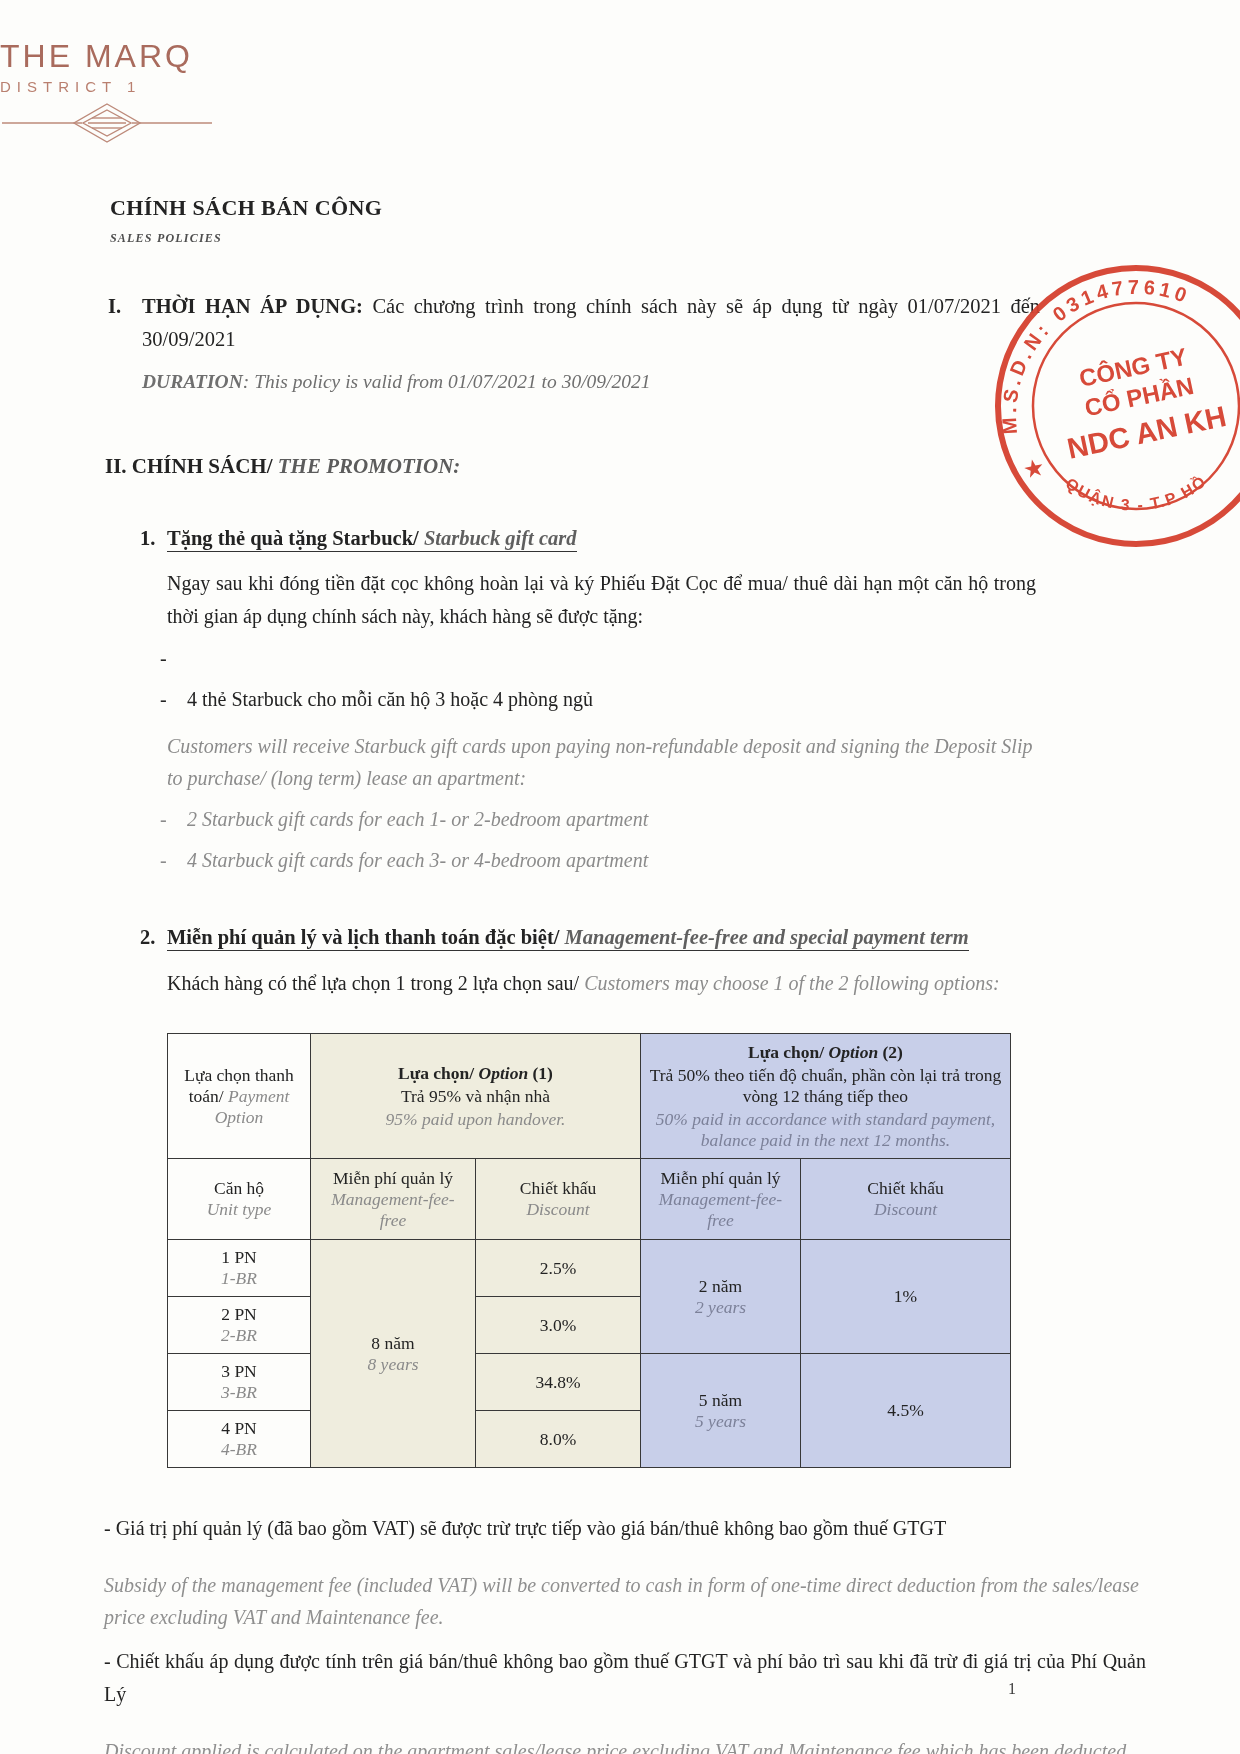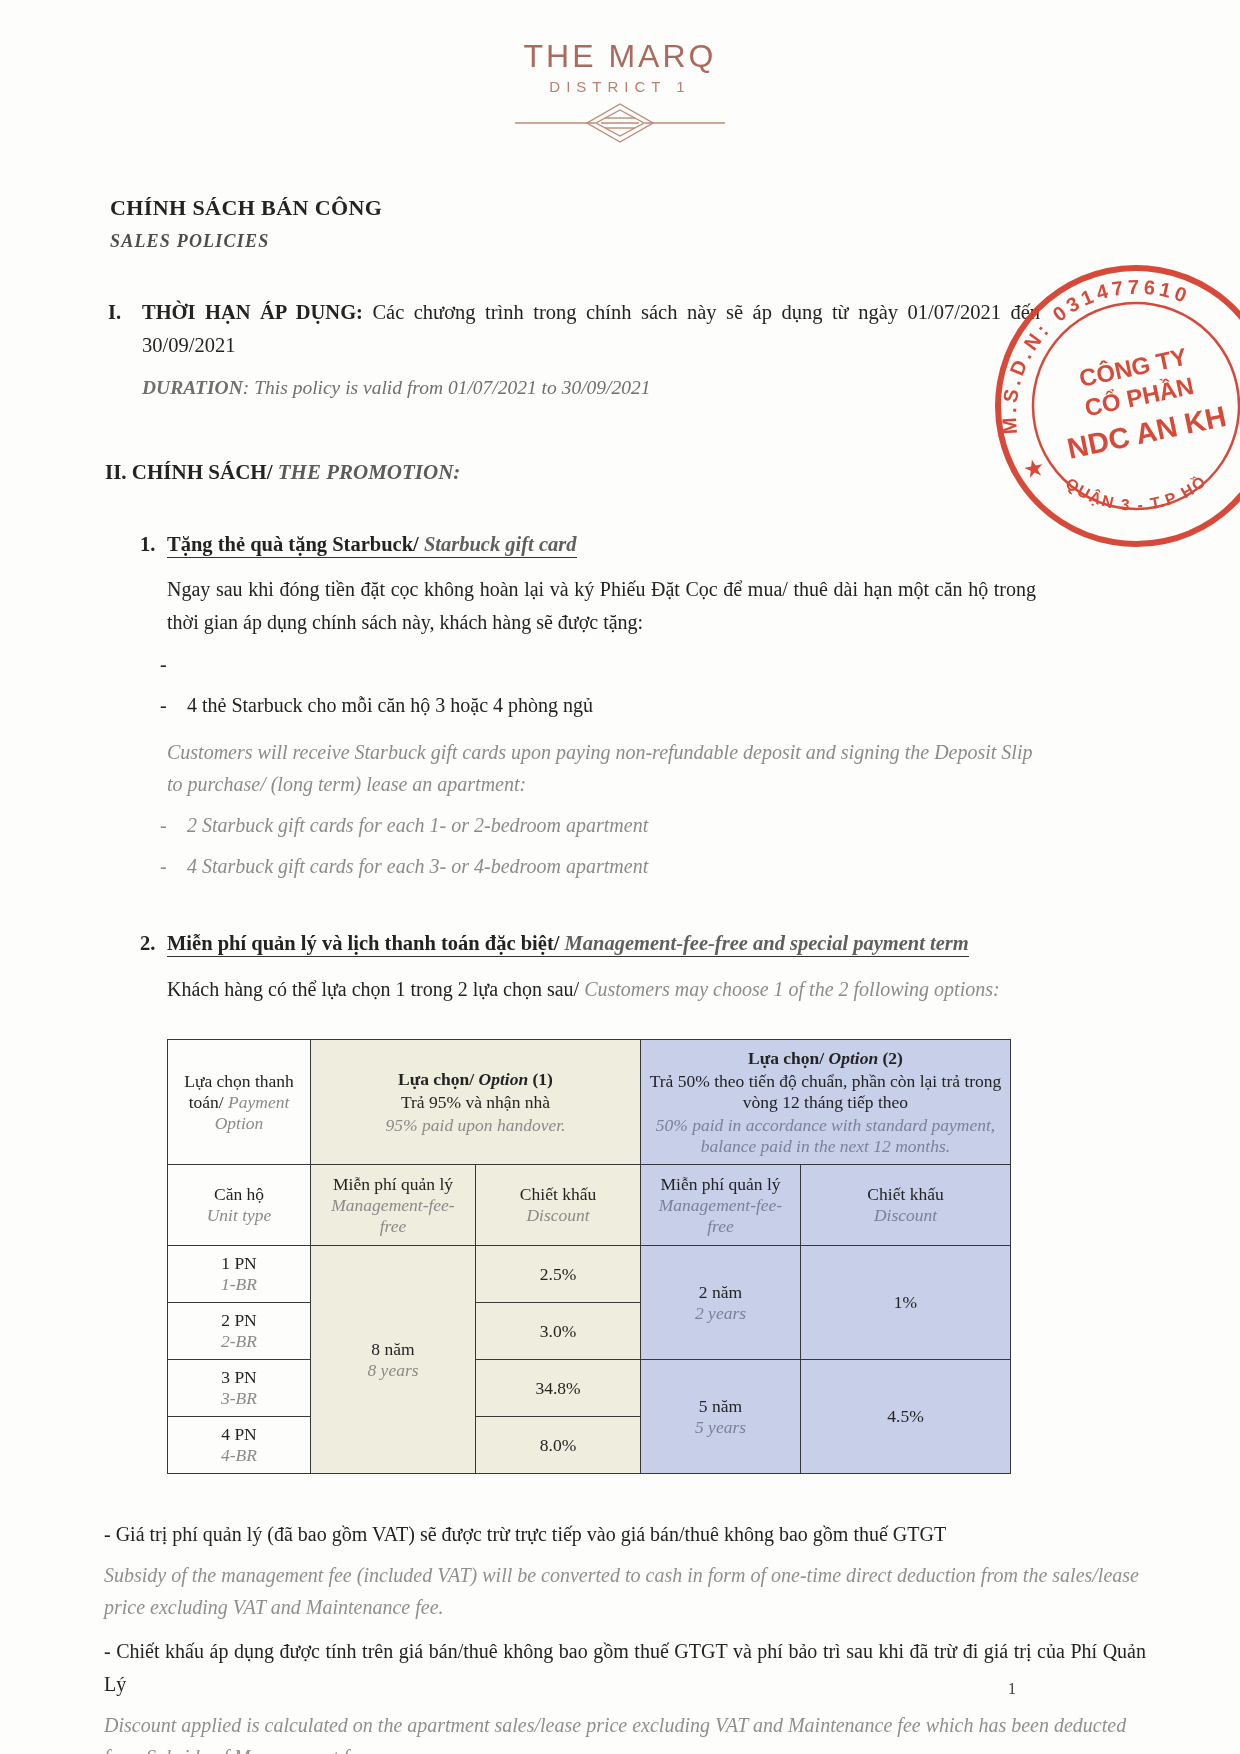--- a/index.html
+++ b/index.html
@@ -3,28 +3,28 @@
 <meta charset="utf-8">
 <style>
   html,body{margin:0;padding:0;}
   body{background:#888;}
   .page{
     position:relative; width:1240px; height:1754px; margin:0 auto;
     background:#fdfdfb; overflow:hidden;
     font-family:"Liberation Serif", serif; color:#232323;
   }
   
-  .logo{padding-top:38px; text-align:center;}
+  .logo{padding-top:38px; text-align:left;}
   .logo-title{font-family:"Liberation Sans", sans-serif; font-size:32px; letter-spacing:3px; color:#a96b5d; font-weight:400;}
   .logo-sub{font-family:Liberation Sans, sans-serif; font-size:15px; letter-spacing:6px; color:#b97f6f; margin-top:3px;}
   .ornament{margin-top:6px;}
   
   .doc-title{margin:46px 0 0 110px;}
   .title-vi{font-size:22px; font-weight:bold; letter-spacing:0.4px;}
-  .title-en{font-size:18px; font-weight:bold; font-style:italic; color:#4e4e4e; letter-spacing:1.2px; margin-top:10px;}
+  .title-en{font-size:12px; font-weight:bold; font-style:italic; color:#4e4e4e; letter-spacing:1.2px; margin-top:10px;}
   
   .sec-row{display:flex; margin:44px 0 0 108px; width:932px;}
   .sec-num{font-weight:bold; font-size:20.5px; width:34px; flex:none; line-height:33px;}
   .sec-body{font-size:20.5px; line-height:33px; text-align:justify;}
   .b{font-weight:bold;}
   .duration{margin:10px 0 0 142px; font-size:19.5px; color:#6f6f6f; font-style:italic; line-height:32px;}
   .sec2-head{margin:56px 0 0 105px; font-size:21px;}
   .gray-it{color:#5c5c5c; font-style:italic;}
   
   .item{margin-left:140px; width:896px;}
@@ -56,21 +56,21 @@
   .opt-title{font-weight:bold;}
   .opt-title .it{font-style:italic;}
   .opt-desc{margin-top:2px;}
   .opt-desc-en{font-style:italic; color:#8a8a8a; margin-top:2px;}
   .opt-desc-en2{font-style:italic; color:#7c8199; margin-top:2px;}
   .corner-cell{background:#fdfdfb;}
   .unit-cell{background:#fdfdfb;}
   
   .notes{margin:44px 0 0 104px; width:1042px;}
   .note-vi{font-size:20px; line-height:33px; margin-top:12px; text-align:justify;}
-  .note-en{font-size:20px; line-height:32px; margin-top:8px; color:#8f8f8f; font-style:italic;}
+  .note-en{font-size:20px; line-height:32px; margin-top:24px; color:#8f8f8f; font-style:italic;}
   
   .stamp{position:absolute; left:986px; top:256px; opacity:0.95; pointer-events:none;}
   
   .page-num{position:absolute; left:1008px; top:1680px; font-size:16px; color:#3a3a3a;}
 </style>
 </head>
 <body>
 
 <div class="page">
 

